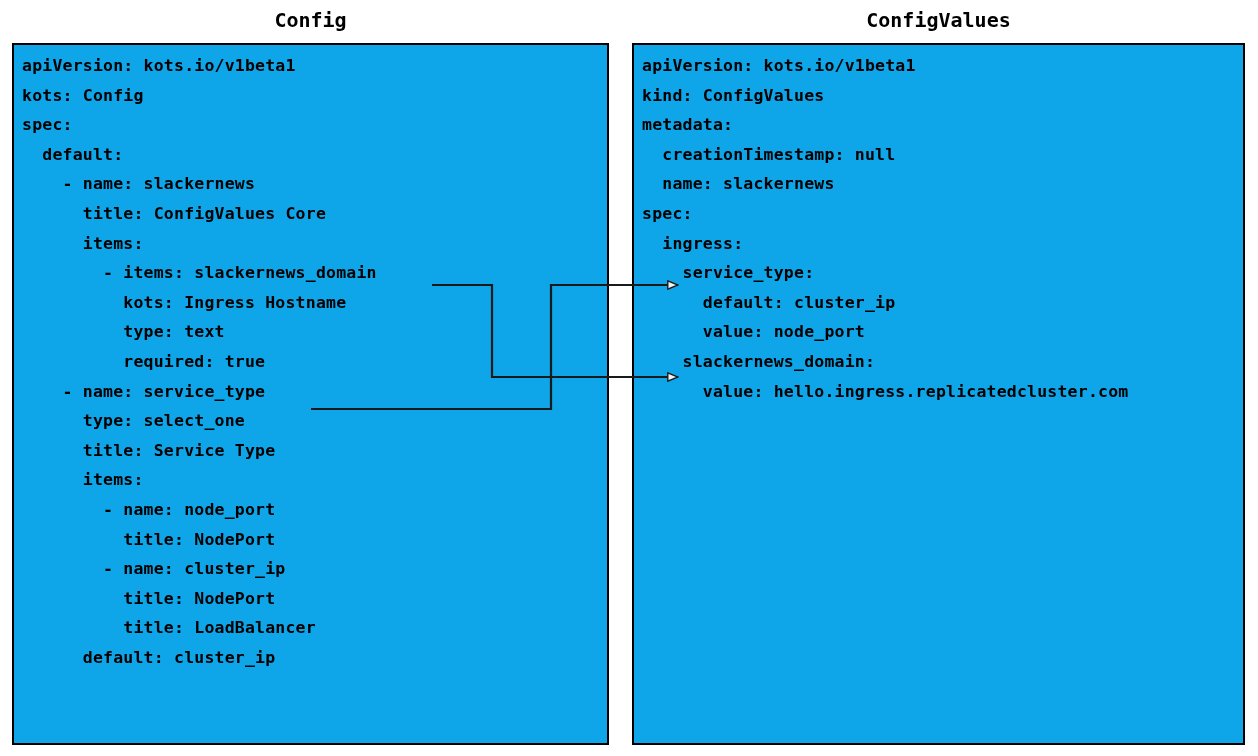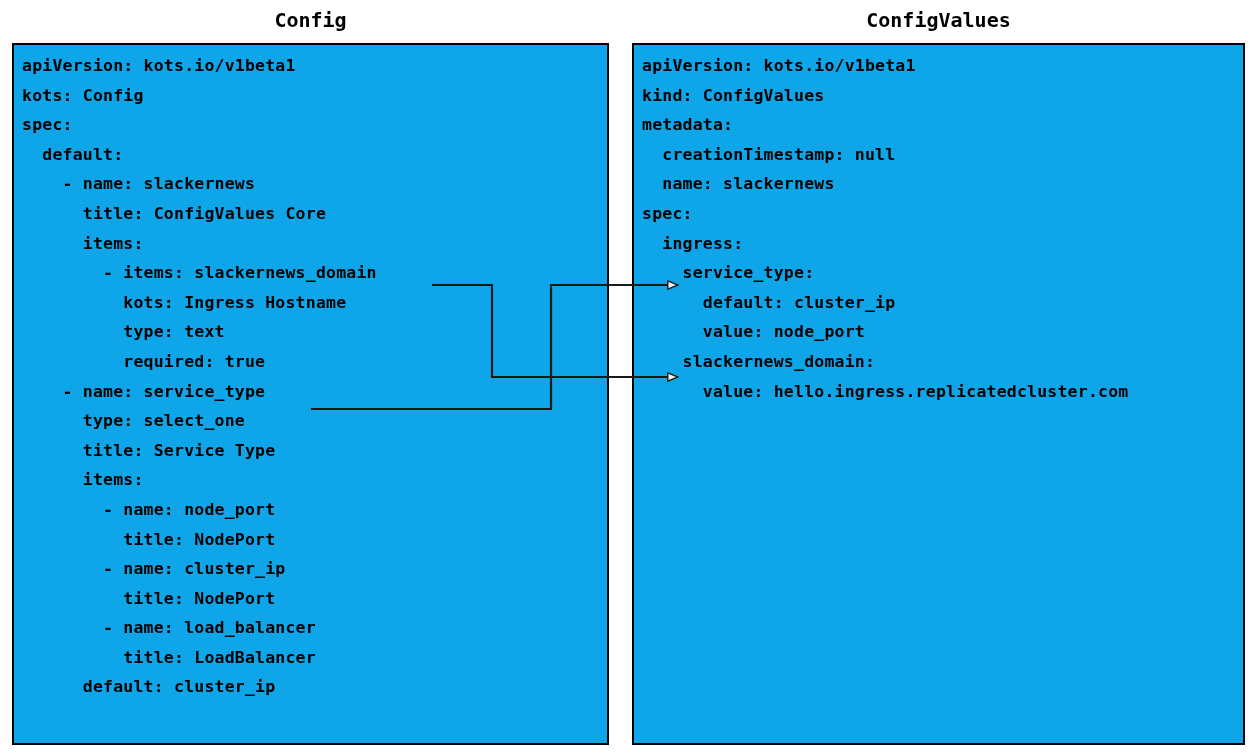--- a/index.html
+++ b/index.html
@@ -93,21 +93,20 @@
         <div class="yaml-line">          type: text</div>
         <div class="yaml-line">          required: true</div>
         <div class="yaml-line">    - name: service_type</div>
         <div class="yaml-line">      type: select_one</div>
         <div class="yaml-line">      title: Service Type</div>
         <div class="yaml-line">      items:</div>
         <div class="yaml-line">        - name: node_port</div>
         <div class="yaml-line">          title: NodePort</div>
         <div class="yaml-line">        - name: cluster_ip</div>
         <div class="yaml-line">          title: NodePort</div>
-        <div class="yaml-line">        - name: load_balancer</div>
         <div class="yaml-line">          title: LoadBalancer</div>
         <div class="yaml-line">      default: cluster_ip</div>
       </div>
   </div>
 
   <div class="yaml-panel" id="panel-values">
     <div class="yaml-lines" id="values-lines">
         <div class="yaml-line">apiVersion: kots.io/v1beta1</div>
         <div class="yaml-line">kind: ConfigValues</div>
         <div class="yaml-line">metadata:</div>

